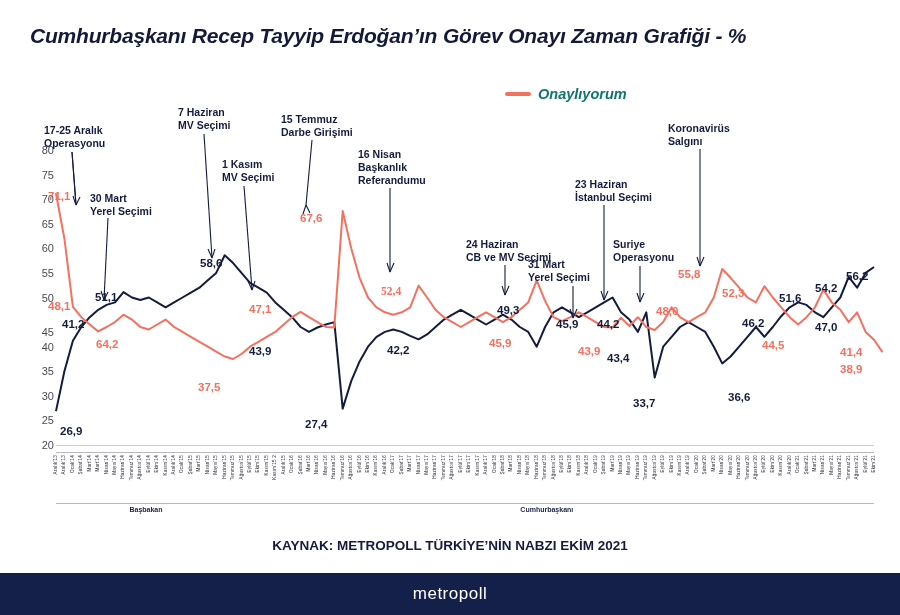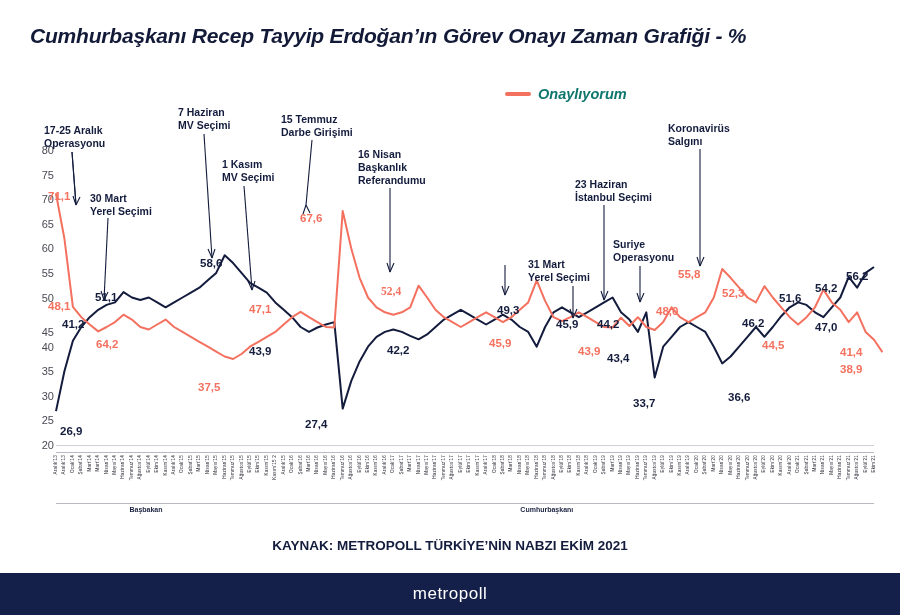--- a/index.html
+++ b/index.html
@@ -310,20 +310,24 @@
     </div>
     <div class="ann" style="left: 281px; top: 113px;">
       <div>15 Temmuz</div>
       <div>Darbe Girişimi</div>
     </div>
     <div class="ann" style="left: 358px; top: 148px;">
       <div>16 Nisan</div>
       <div>Başkanlık</div>
       <div>Referandumu</div>
     </div>
+    <div class="ann" style="left: 466px; top: 238px;">
+      <div>24 Haziran</div>
+      <div>CB  ve MV Seçimi</div>
+    </div>
     <div class="ann" style="left: 528px; top: 258px;">
       <div>31 Mart</div>
       <div>Yerel Seçimi</div>
     </div>
     <div class="ann" style="left: 575px; top: 178px;">
       <div>23 Haziran</div>
       <div>İstanbul Seçimi</div>
     </div>
     <div class="ann" style="left: 613px; top: 238px;">
       <div>Suriye</div>

